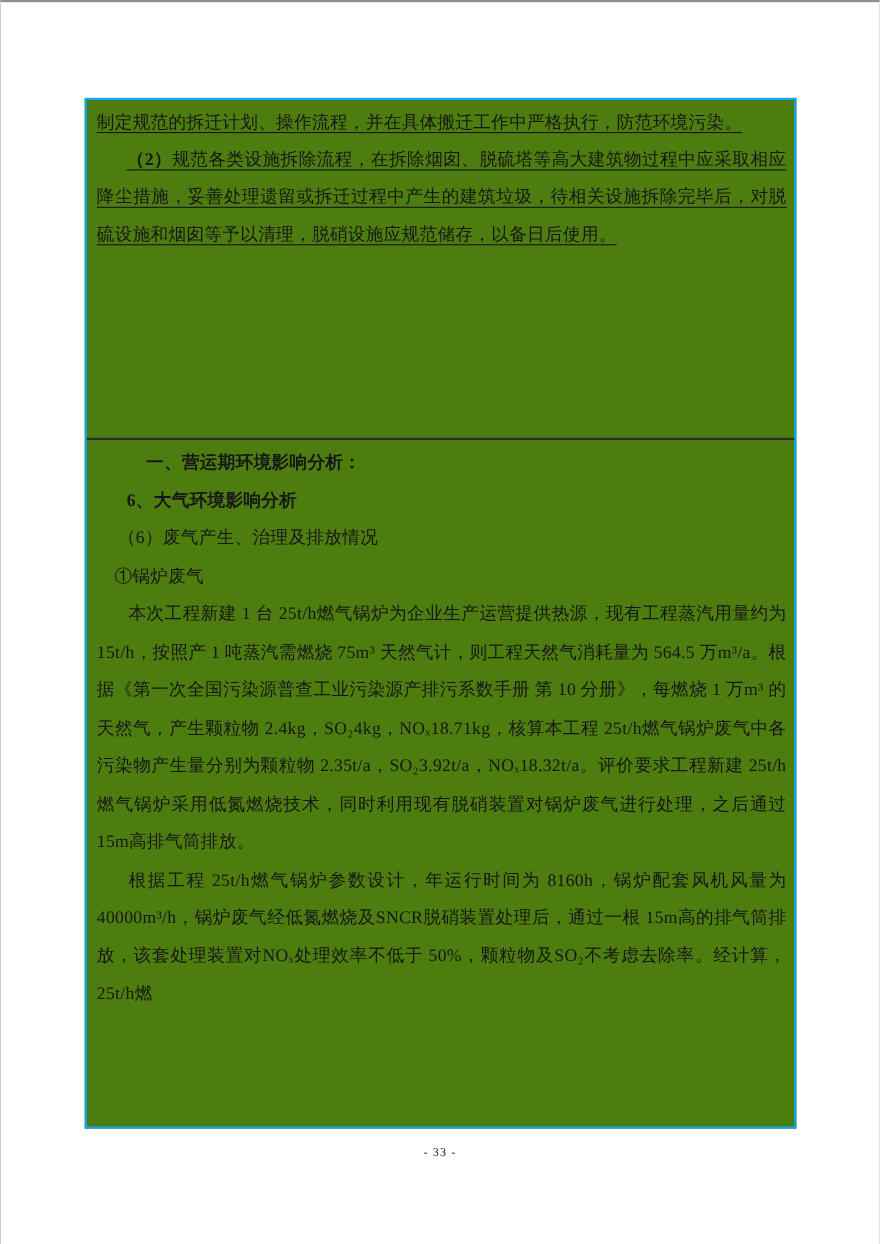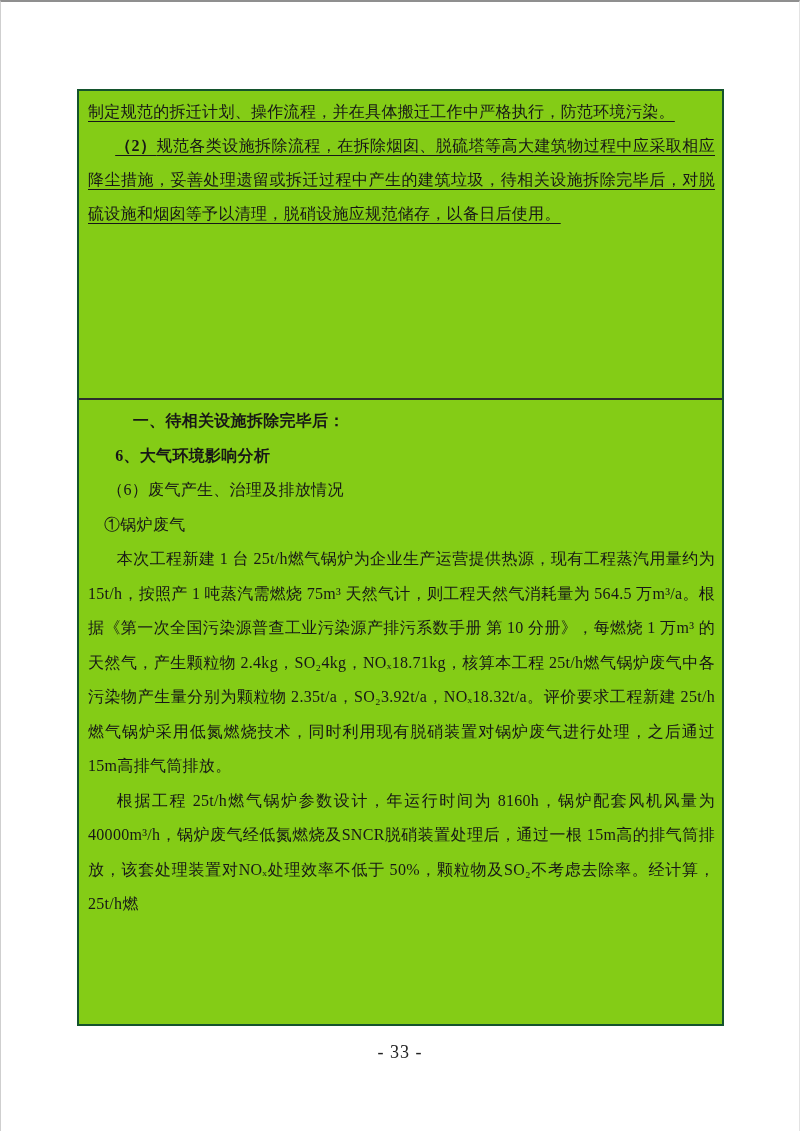--- a/index.html
+++ b/index.html
@@ -21,22 +21,22 @@
     border-top: 2px solid #8f8f8f;
     border-left: 1px solid #cfcfcf;
     border-right: 1px solid #e3e3e3;
     pointer-events: none;
   }
   .doc-table {
     position: absolute;
     left: 77px;
     top: 89px;
     width: 643px;
-    border: 2px solid #14532d;
-    background: #84cc16;
+    border: 2px solid #0ea5e9;
+    background: #4d7c0f;
   }
   .cell {
     padding: 4px 7px 0 9px;
     text-align: justify;
     font-size: 16px;
     letter-spacing: 0.3px;
     overflow: hidden;
   }
   .cell-construction {
     height: 303px;
@@ -60,39 +60,39 @@
   .ind-12  { text-indent: 1.2em; }
   .ind-17  { text-indent: 1.7em; }
   .ind-18  { text-indent: 1.8em; }
   .ind-28  { text-indent: 2.8em; }
   .page-footer {
     position: absolute;
     left: 0;
     top: 1042px;
     width: 100%;
     text-align: center;
-    font-size: 18px;
+    font-size: 11px;
     color: #222222;
     letter-spacing: 1px;
   }
 </style>
 </head>
 <body>
 
 <div class="page-frame"></div>
 
 <div class="doc-table">
 
   <div class="cell cell-construction">
     <p class="para u ind-0"><span>制定规范的拆迁计划、操作流程，并在具体搬迁工作中严格执行，防范环境污染。</span></p>
     <p class="para u ind-17"><span class="marker">（2）</span><span>规范各类设施拆除流程，在拆除烟囱、脱硫塔等高大建筑物过程中应采取相应降尘措施，妥善处理遗留或拆迁过程中产生的建筑垃圾，待相关设施拆除完毕后，对脱硫设施和烟囱等予以清理，脱硝设施应规范储存，以备日后使用。</span></p>
   </div>
 
   <div class="cell cell-operation">
-    <p class="para bold ind-28">一、待相关设施拆除完毕后：</p>
+    <p class="para bold ind-28">一、营运期环境影响分析：</p>
     <p class="para bold ind-17">6、大气环境影响分析</p>
     <p class="para ind-12">（6）废气产生、治理及排放情况</p>
     <p class="para ind-10">①锅炉废气</p>
     <p class="para ind-18">本次工程新建 1 台 25t/h燃气锅炉为企业生产运营提供热源，现有工程蒸汽用量约为 15t/h，按照产 1 吨蒸汽需燃烧 75m³ 天然气计，则工程天然气消耗量为 564.5 万m³/a。根据《第一次全国污染源普查工业污染源产排污系数手册 第 10 分册》，每燃烧 1 万m³ 的天然气，产生颗粒物 2.4kg，SO₂4kg，NOₓ18.71kg，核算本工程 25t/h燃气锅炉废气中各污染物产生量分别为颗粒物 2.35t/a，SO₂3.92t/a，NOₓ18.32t/a。评价要求工程新建 25t/h燃气锅炉采用低氮燃烧技术，同时利用现有脱硝装置对锅炉废气进行处理，之后通过 15m高排气筒排放。</p>
     <p class="para ind-18">根据工程 25t/h燃气锅炉参数设计，年运行时间为 8160h，锅炉配套风机风量为 40000m³/h，锅炉废气经低氮燃烧及SNCR脱硝装置处理后，通过一根 15m高的排气筒排放，该套处理装置对NOₓ处理效率不低于 50%，颗粒物及SO₂不考虑去除率。经计算，25t/h燃</p>
   </div>
 
 </div>
 
 <div class="page-footer">- 33 -</div>

